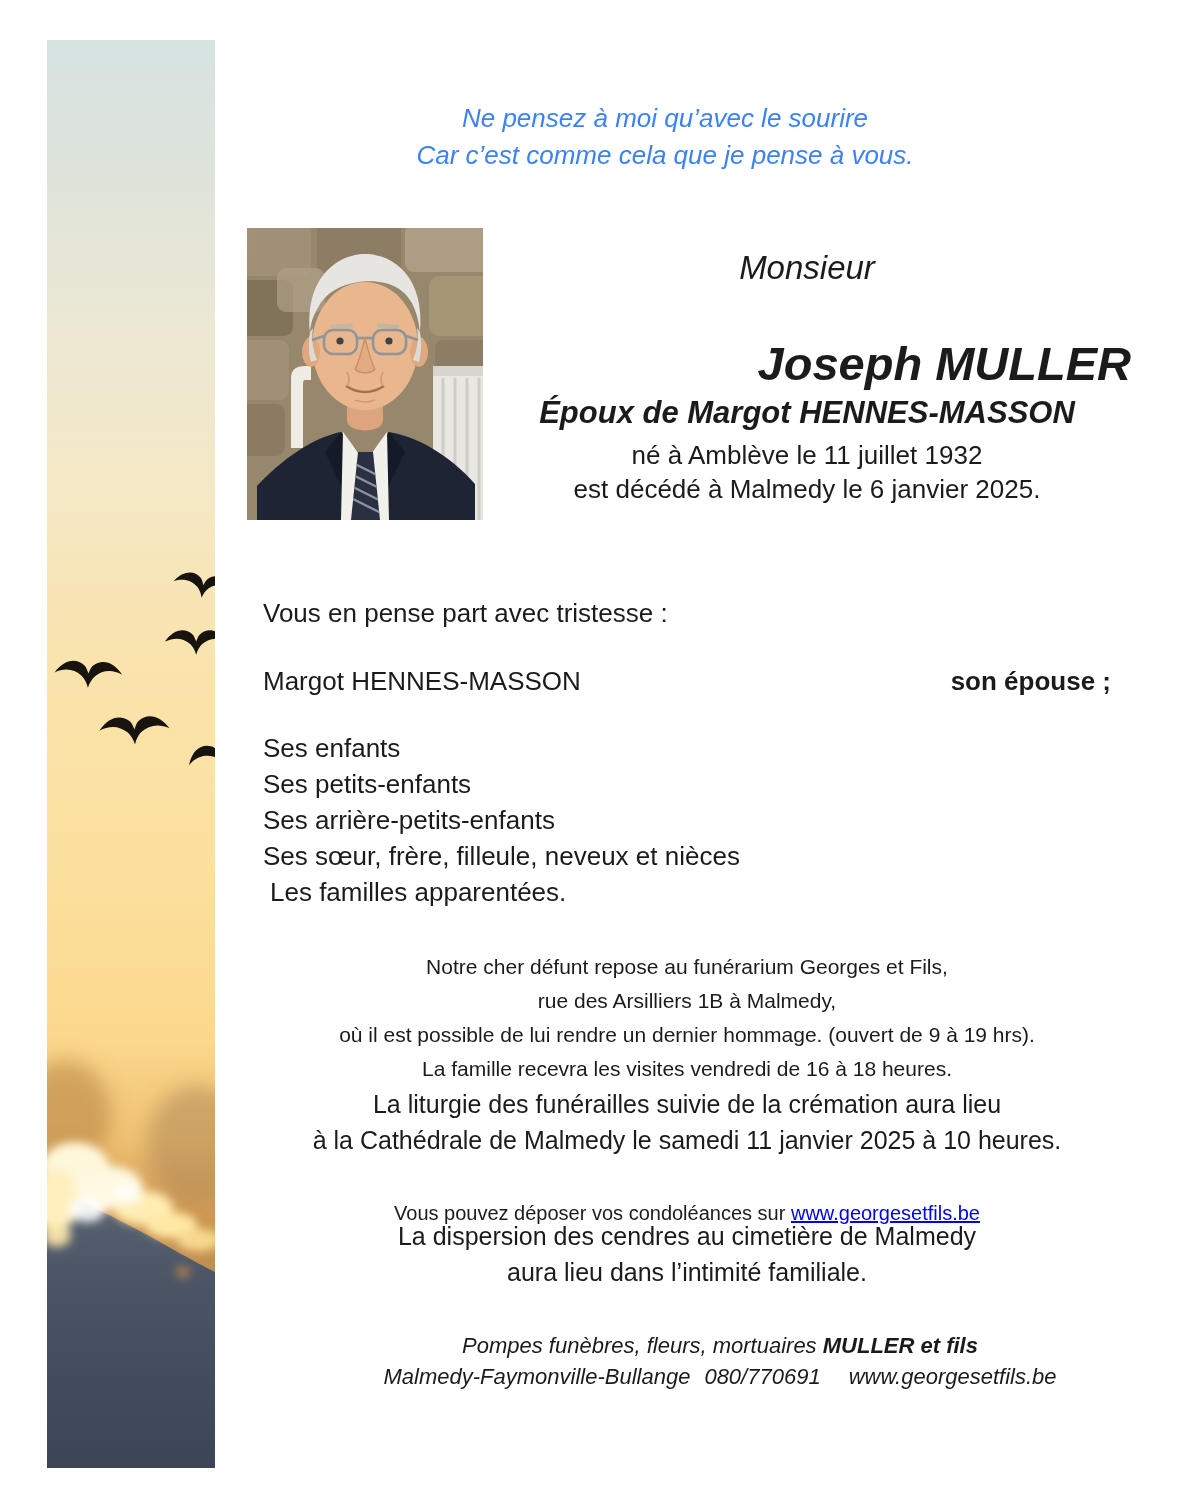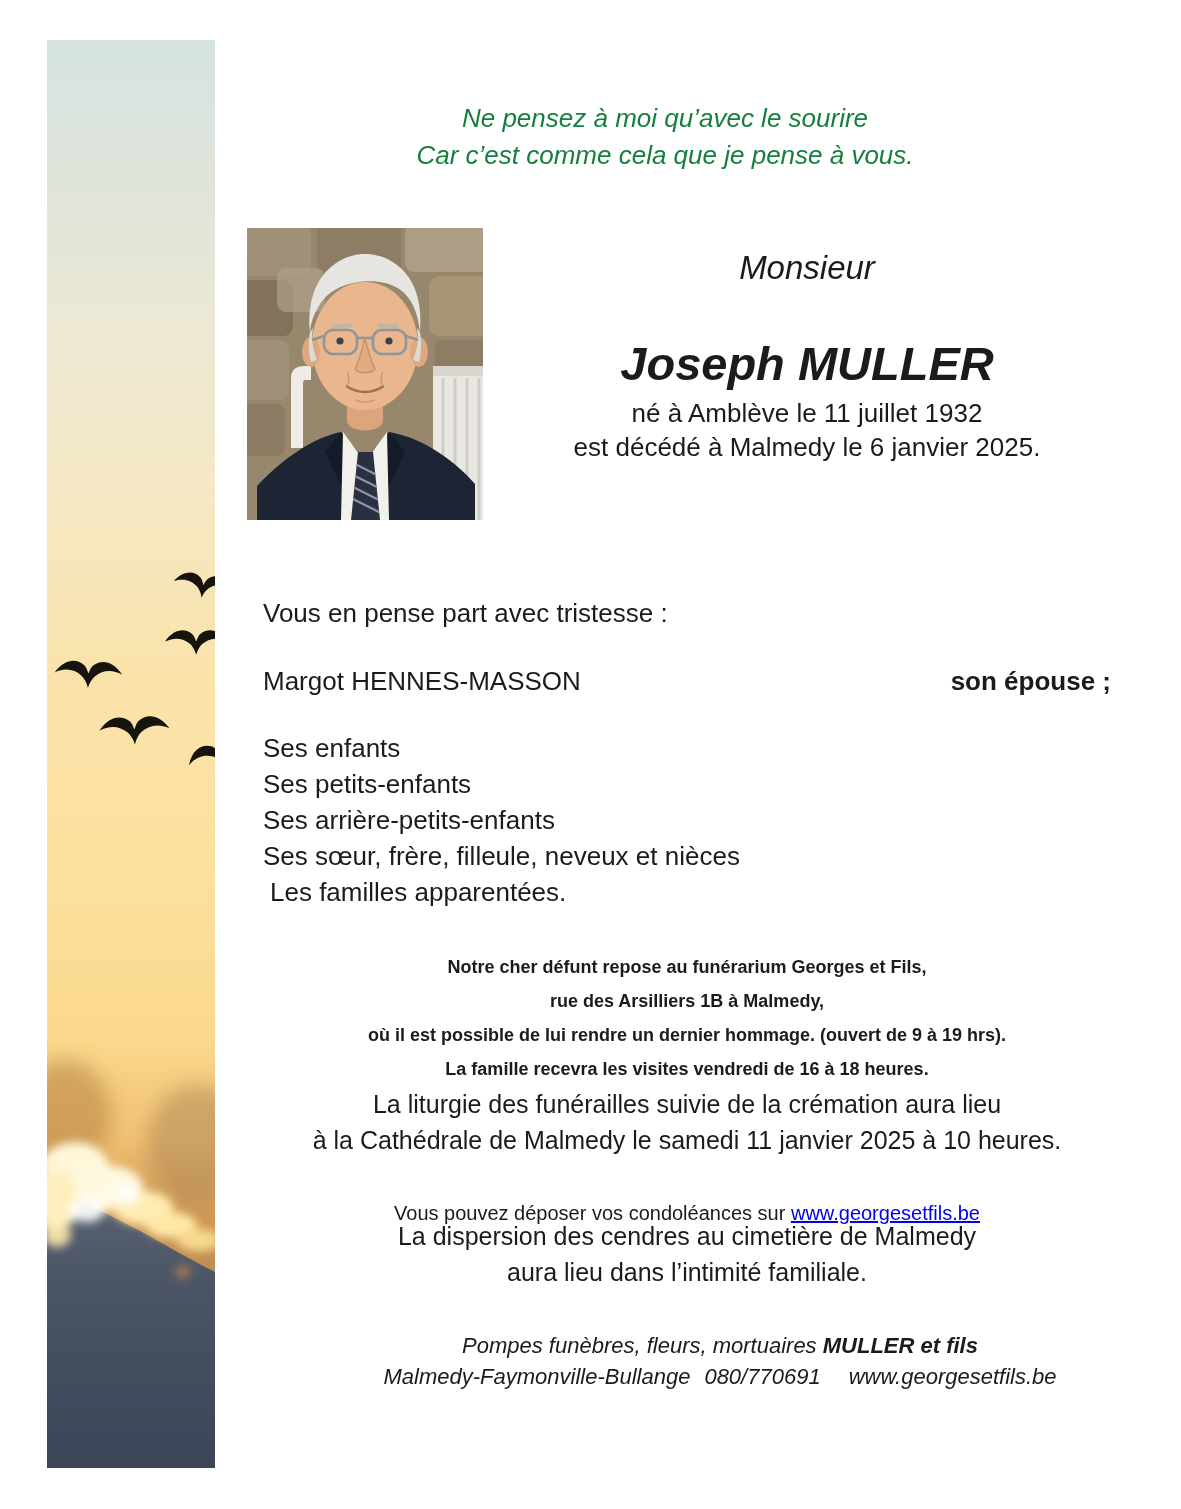--- a/index.html
+++ b/index.html
@@ -22,28 +22,28 @@
   .portrait {
     position:absolute; left:247px; top:228px;
     width:236px; height:292px;
     display:block;
   }
   
   .quote {
     position:absolute; left:215px; top:100px; width:900px;
     text-align:center;
     font-style:italic; font-size:26px; line-height:37px;
-    color:#15803d;
+    color:#3b82f6;
   }
   .header-block {
     position:absolute; left:483px; top:248px; width:648px;
     text-align:center;
   }
   .salutation { font-style:italic; font-size:33px; line-height:40px; margin-bottom:50px; }
-  .deceased-name { font-weight:bold; font-style:italic; font-size:47px; line-height:52px; }
+  .deceased-name { font-weight:bold; font-style:italic; font-size:47px; line-height:52px;text-align:right; }
   .spouse-line  { font-weight:bold; font-style:italic; font-size:31px; line-height:38px; margin-top:4px; }
   .birth-line, .death-line { font-size:26px; line-height:34px; }
   .birth-line { margin-top:6px; }
 
   .part-intro {
     position:absolute; left:263px; top:598px;
     font-size:26px;
   }
   .spouse-row {
     position:absolute; left:263px; top:666px; width:848px;
@@ -56,21 +56,21 @@
     position:absolute; left:263px; top:730px;
     font-size:26px; line-height:36px;
     list-style:none;
   }
   .family-list li:last-child { padding-left:7px; }
 
   .center-col {
     position:absolute; left:255px; width:864px;
     text-align:center;
   }
-  .funeral-bold { top:950px; font-weight:bold; font-size:18px; line-height:34px; }
+  .funeral-bold { top:950px; font-weight:normal; font-size:21px; line-height:34px; }
   .liturgy     { top:1086px; font-size:25px; line-height:36px; }
   .dispersion  { top:1218px; font-size:25px; line-height:36px; }
   .condolences { top:1196px; font-size:20px; line-height:34px; }
   .condolences a { color:#0000ee; text-decoration:underline; }
 
   .footer {
     position:absolute; left:288px; top:1330px; width:864px;
     text-align:center;
     font-style:italic; font-size:22px; line-height:31px;
   }
@@ -223,20 +223,21 @@
   </svg>
 
   <div class="quote">
     <div>Ne pensez à moi qu’avec le sourire</div>
     <div>Car c’est comme cela que je pense à vous.</div>
   </div>
 
   <div class="header-block">
     <div class="salutation">Monsieur</div>
     <div class="deceased-name">Joseph MULLER</div>
+    <div class="spouse-line">Époux de Margot HENNES-MASSON</div>
     <div class="birth-line">né à Amblève le 11 juillet 1932</div>
     <div class="death-line">est décédé à Malmedy le 6 janvier 2025.</div>
   </div>
 
   <div class="part-intro">Vous en pense part avec tristesse :</div>
 
   <div class="spouse-row">
     <span class="name">Margot HENNES-MASSON</span>
     <span class="relation">son épouse ;</span>
   </div>

